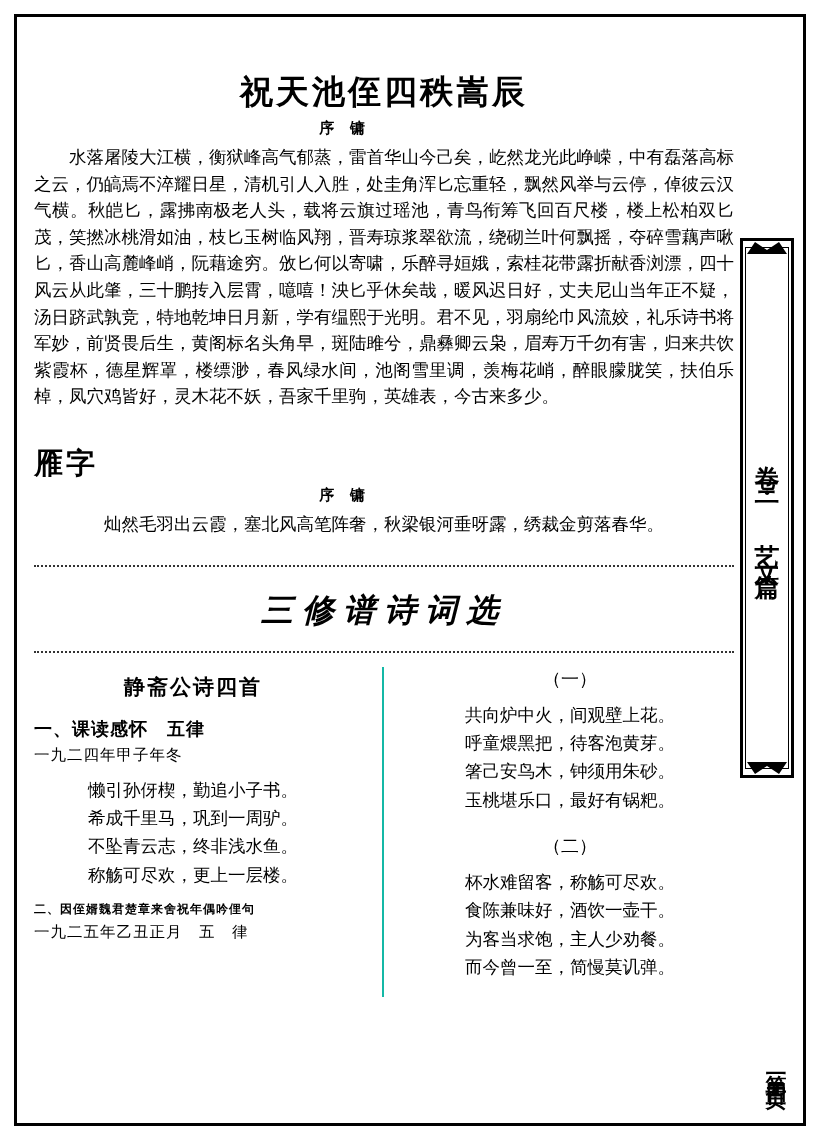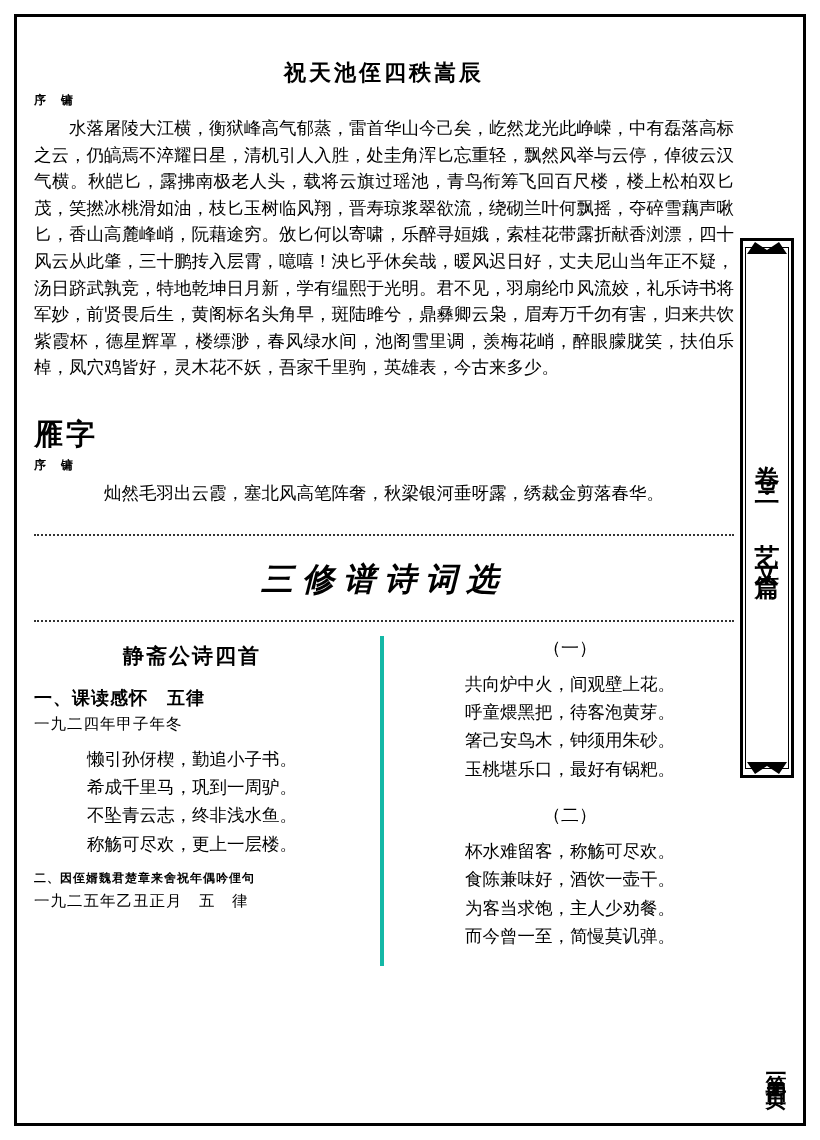--- a/index.html
+++ b/index.html
@@ -33,30 +33,30 @@
     left: 34px;
     top: 34px;
     width: 700px;
     height: 1072px;
     box-sizing: border-box;
   }
 
   
   .doc-title {
     text-align: center;
-    font-size: 22px;
+    font-size: 33px;
     font-weight: bold;
     letter-spacing: 3px;
-    margin-top: 24px;
+    margin-top: 36px;
     margin-bottom: 4px;
     font-family: "DejaVu Serif", "Liberation Serif", serif;
   }
   .byline {
-    text-align: left;
-    font-size: 12px;
+    text-align: center;
+    font-size: 15px;
     font-weight: bold;
     letter-spacing: 6px;
     padding-right: 78px;
     margin-bottom: 6px;
   }
   .prose {
     font-size: 17.5px;
     line-height: 1.52;
     text-align: justify;
     text-justify: inter-ideograph;
@@ -101,21 +101,21 @@
     display: flex;
     margin-top: 14px;
     height: 330px;
   }
   .col {
     box-sizing: border-box;
   }
   .col-left {
     width: 50%;
     padding-right: 30px;
-    border-right: 4px solid #14b8a6;
+    border-right: 2px solid #14b8a6;
   }
   .col-right {
     width: 50%;
     padding-left: 22px;
   }
   .sub-head {
     text-align: center;
     font-size: 21px;
     font-weight: bold;
     letter-spacing: 2px;

